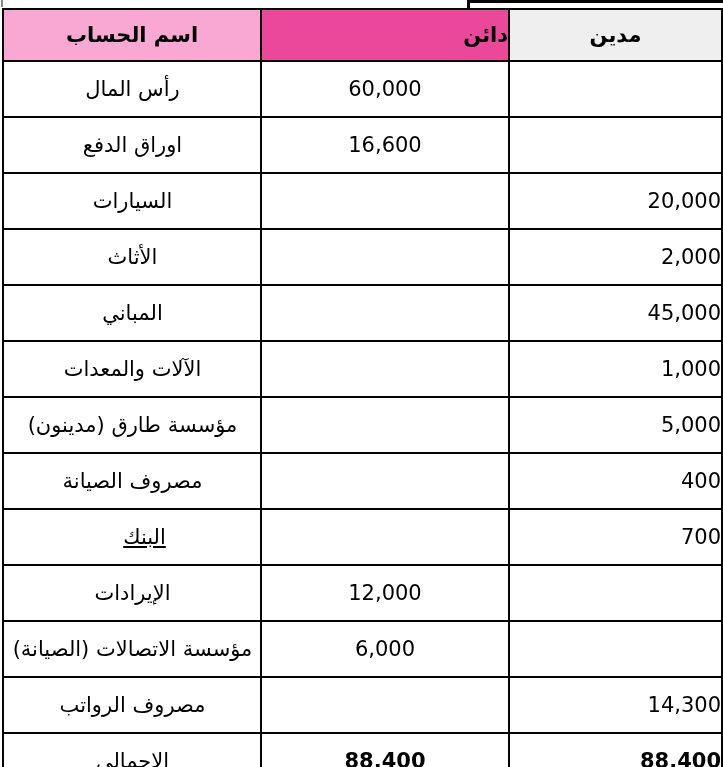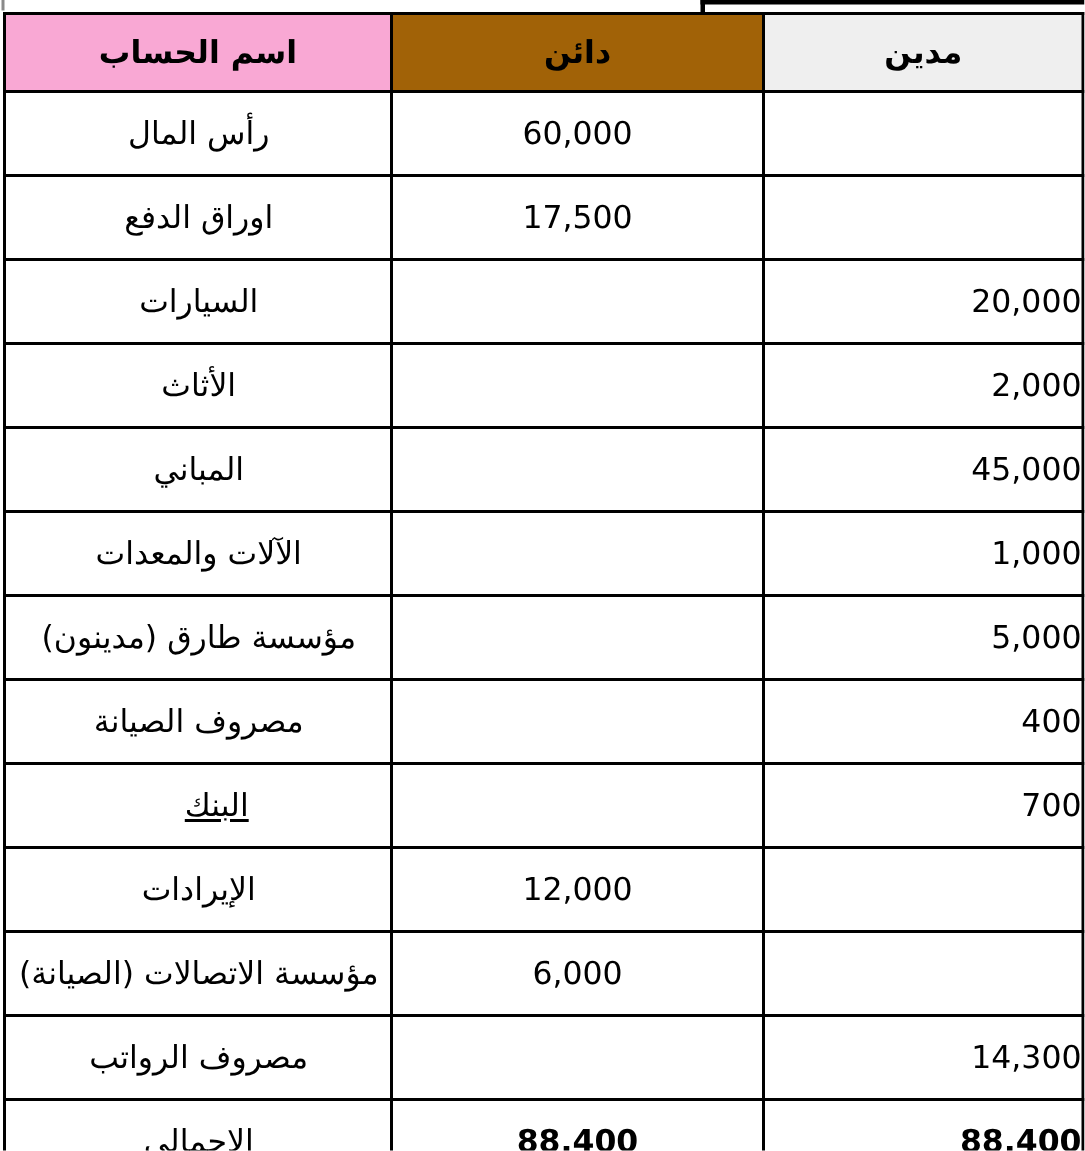--- a/index.html
+++ b/index.html
@@ -97,33 +97,33 @@
 
   <table class="tb">
     <colgroup>
       <col style="width:258px">
       <col style="width:248px">
       <col style="width:213px">
     </colgroup>
     <thead>
       <tr>
         <th style="background: #f9a8d4;">اسم الحساب</th>
-        <th style="background: #a16207;">دائن</th>
+        <th style="background: #ec4899; text-align: right;">دائن</th>
         <th style="background: rgb(239, 239, 239);">مدين</th>
       </tr>
     </thead>
     <tbody id="tbody">
         <tr>
     <td class="name"><span class="nm">رأس المال</span></td>
     <td class="credit num">60,000</td>
     <td class="debit num"></td>
   </tr>
         <tr>
     <td class="name"><span class="nm">اوراق الدفع</span></td>
-    <td class="credit num">17,500</td>
+    <td class="credit num">16,600</td>
     <td class="debit num"></td>
   </tr>
         <tr>
     <td class="name"><span class="nm">السيارات</span></td>
     <td class="credit num"></td>
     <td class="debit num">20,000</td>
   </tr>
         <tr>
     <td class="name"><span class="nm">الأثاث</span></td>
     <td class="credit num"></td>

